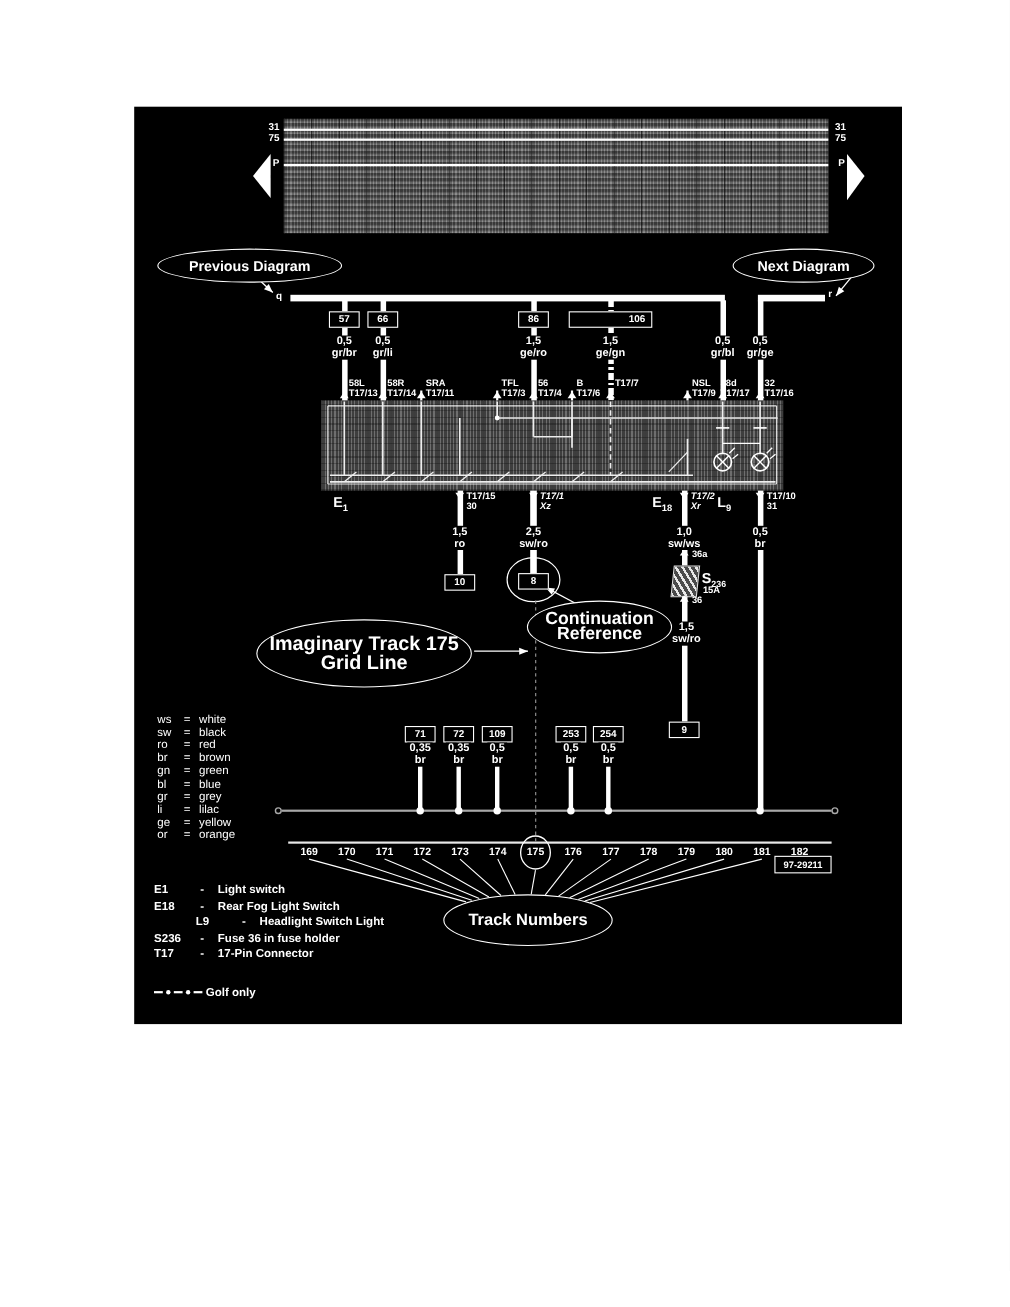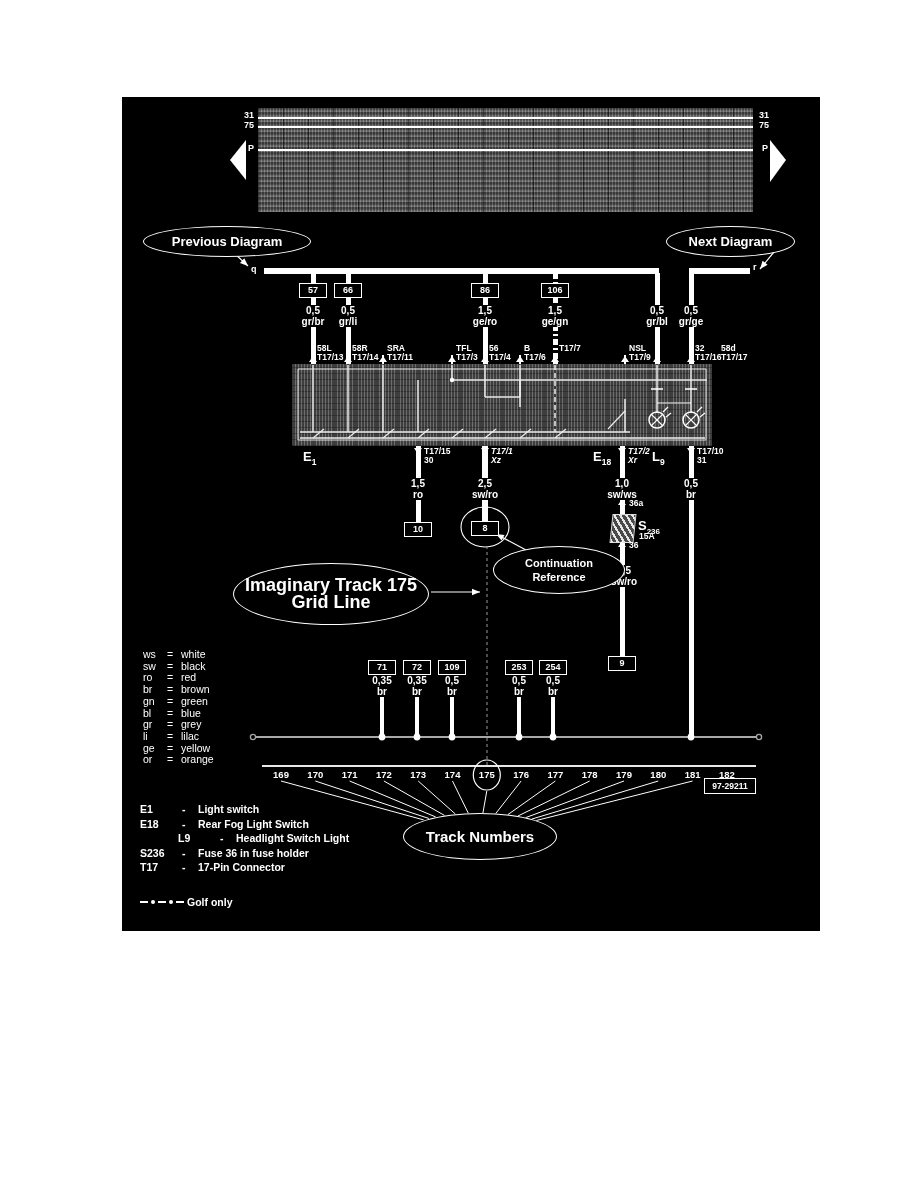--- a/index.html
+++ b/index.html
@@ -98,21 +98,21 @@
 
     <div class="oval" style="left:21px;top:129px;width:166px;height:29px;font-size:13px">
       <span>Previous Diagram</span>
     </div>
     <div class="oval" style="left:544px;top:129px;width:127px;height:29px;font-size:13px">
       <span>Next Diagram</span>
     </div>
     <span class="qr" style="left:129px;top:167px">q</span>
     <span class="qr" style="left:631px;top:165px">r</span>
 
-    <div class="oval thin" style="left:371px;top:449px;width:130px;height:46px;font-size:11px;line-height:14px">
+    <div class="oval thin" style="left:357px;top:449px;width:130px;height:46px;font-size:16px;line-height:14px">
       <span>Continuation</span>
       <span>Reference</span>
     </div>
     <div class="oval thin" style="left:111px;top:466px;width:194px;height:60px;font-size:18px;line-height:17px">
       <span>Imaginary Track 175</span>
       <span>Grid Line</span>
     </div>
     <div class="oval thin" style="left:281px;top:716px;width:152px;height:45px;font-size:15px">
       <span>Track Numbers</span>
     </div>
@@ -238,21 +238,21 @@
         <div>gr/li</div>
       </div>
       <div class="wire" style="left: 360.5px; top: 176px; width: 5px; height: 10px;"></div>
       <div class="fbox" style="left: 363px; top: 186px;">86</div>
       <div class="wire" style="left: 360.5px; top: 200px; width: 5px; height: 67px;"></div>
       <div class="wlabel" style="left: 363px; top: 208px;">
         <div>1,5</div>
         <div>ge/ro</div>
       </div>
       <div class="wire dash" style="left: 430.5px; top: 176px; width: 5px; height: 10px;"></div>
-      <div class="fbox" style="left: 433px; top: 186px;">106</div>
+      <div class="fbox" style="left: 433px; top: 186px; padding-left: 48px;">106</div>
       <div class="wire dash" style="left: 430.5px; top: 200px; width: 5px; height: 67px;"></div>
       <div class="wlabel" style="left: 433px; top: 208px;">
         <div>1,5</div>
         <div>ge/gn</div>
       </div>
       <div class="wire" style="left: 532.5px; top: 176px; width: 5px; height: 91px;"></div>
       <div class="wlabel" style="left: 535px; top: 208px;">
         <div>0,5</div>
         <div>gr/bl</div>
       </div>
@@ -299,21 +299,21 @@
         <div></div>
         <div>T17/7</div>
       </div>
       <div class="wire" style="left: 501.75px; top: 258px; width: 2.5px; height: 9px;"></div>
       <div class="au" style="left: 503px; top: 259px;"></div>
       <div class="plab" style="left: 507px; top: 247px;">
         <div>NSL</div>
         <div>T17/9</div>
       </div>
       <div class="au" style="left: 535px; top: 259px;"></div>
-      <div class="plab" style="left: 555px; top: 247px; padding-left: 44px;">
+      <div class="plab" style="left: 533px; top: 247px;">
         <div>58d</div>
         <div>T17/17</div>
       </div>
       <div class="au" style="left: 569px; top: 259px;"></div>
       <div class="plab" style="left: 573px; top: 247px;">
         <div>32</div>
         <div>T17/16</div>
       </div>
       <div class="comp" style="left: 181px; top: 353px;"><span>E</span><sub>1</sub></div>
       <div class="comp" style="left: 471px; top: 353px;"><span>E</span><sub>18</sub></div>

